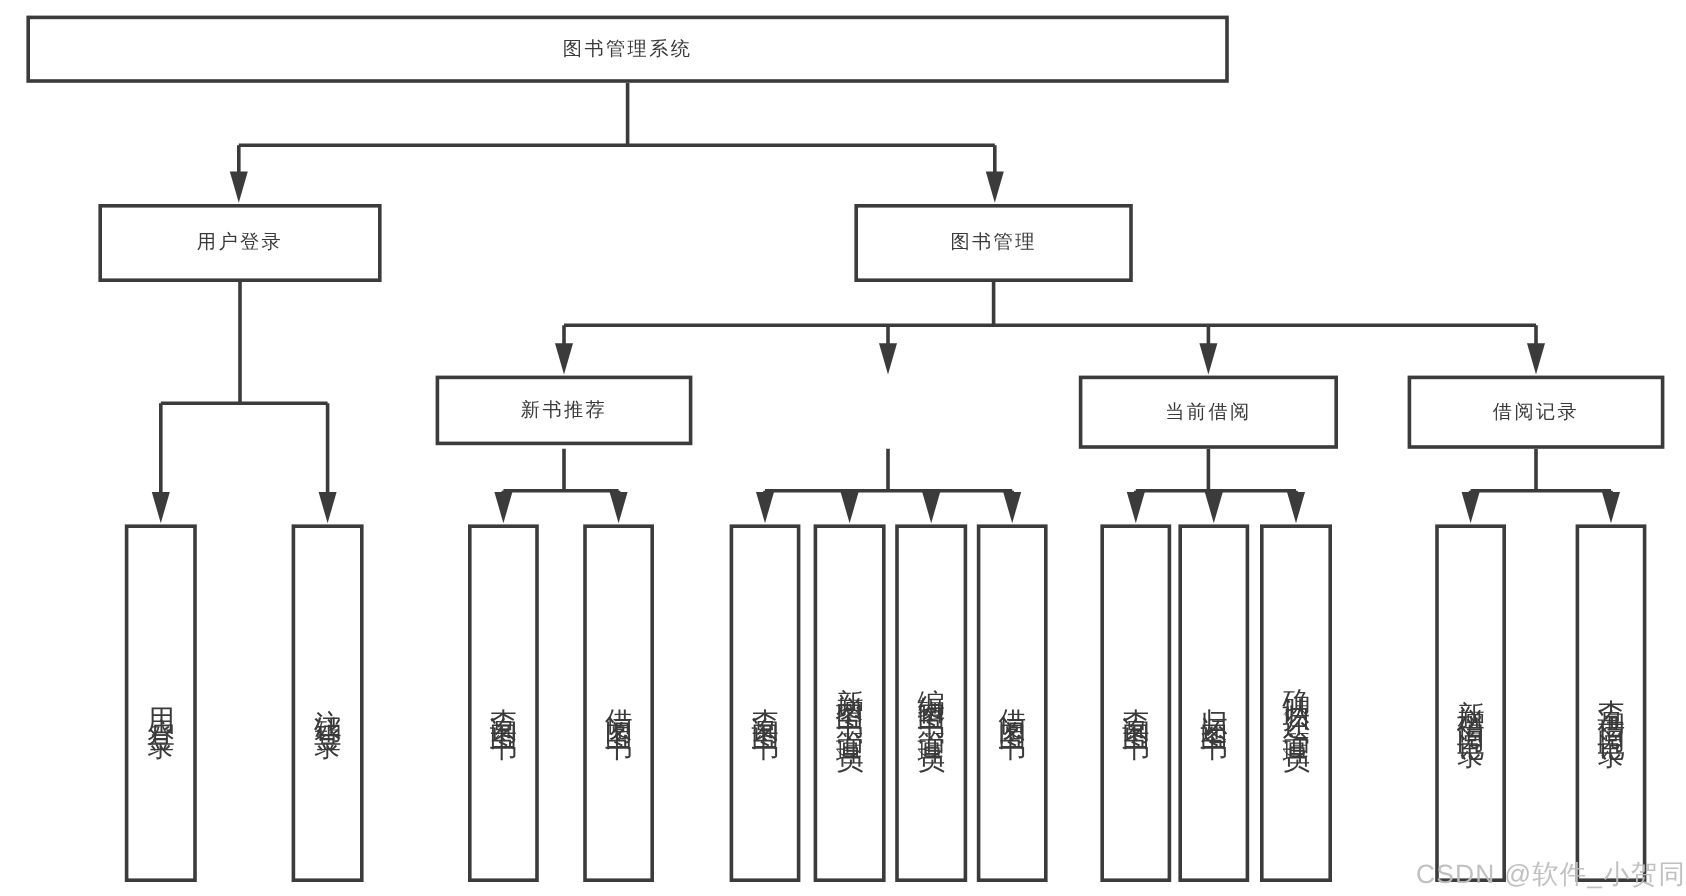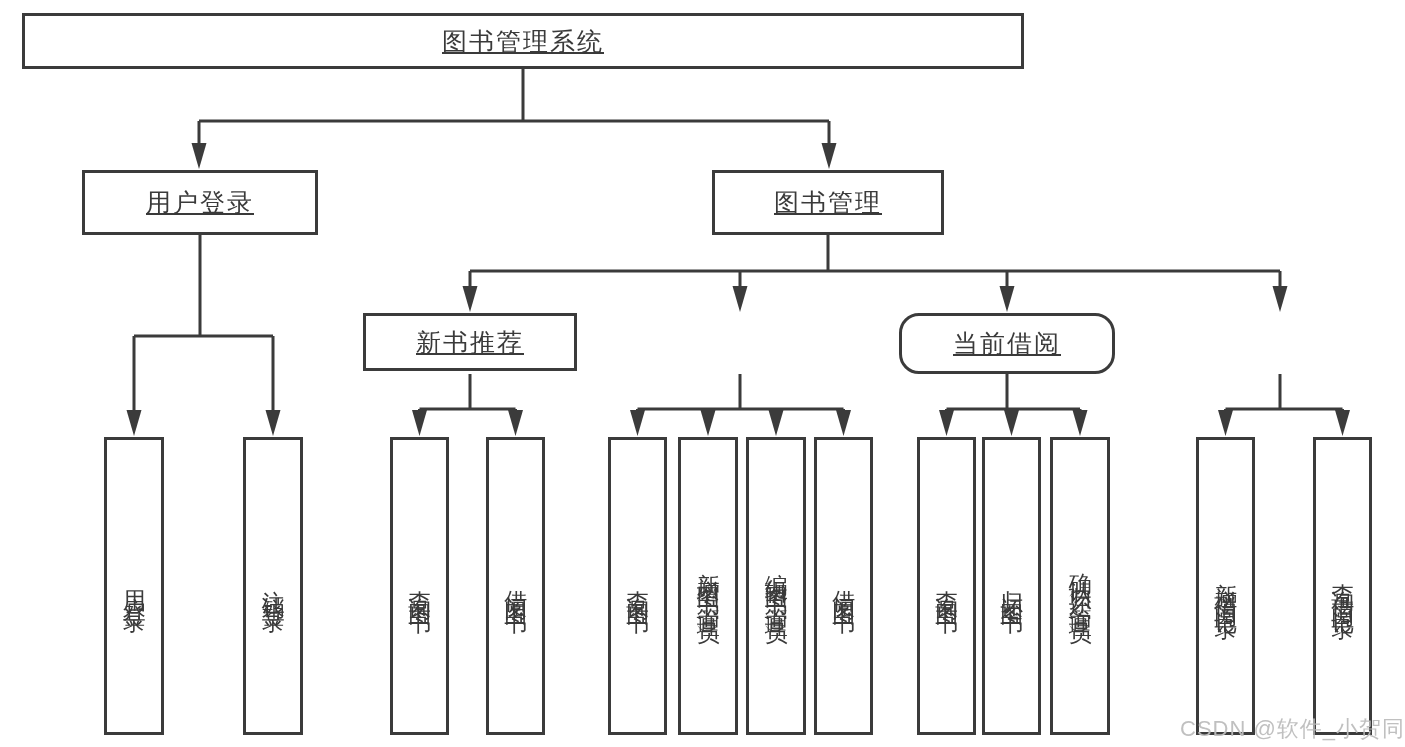--- a/index.html
+++ b/index.html
@@ -29,24 +29,23 @@
   }
   .box{
     position:absolute;
     box-sizing:border-box;
     border:3px solid var(--line);
     background:#ffffff;
     display:flex;align-items:center;justify-content:center;
     color:var(--text);
   }
   .hbox{
-    font-size:25px;
+    font-size:16px;
     letter-spacing:2px;
     white-space:nowrap;
-    text-decoration:underline;
   }
   .vbox{
     writing-mode:vertical-rl;
     text-orientation:mixed;
     font-size:23px;
     letter-spacing:7px;
     line-height:1.1;
     white-space:nowrap;
   }
   .watermark{
@@ -96,21 +95,22 @@
         <polygon points="1335,410 1350,410 1342.5,436"></polygon>
       </g>
   </svg>
 
   <div class="box hbox" style="left:22px;top:13px;width:1002px;height:56px;">图书管理系统</div>
 
   <div class="box hbox" style="left:82px;top:170px;width:236px;height:65px;">用户登录</div>
   <div class="box hbox" style="left:712px;top:170px;width:232px;height:65px;">图书管理</div>
 
   <div class="box hbox" style="left:363px;top:313px;width:214px;height:58px;">新书推荐</div>
-  <div class="box hbox" style="left:899px;top:313px;width:216px;height:61px;border-radius:20px;">当前借阅</div>
+  <div class="box hbox" style="left:899px;top:313px;width:216px;height:61px;">当前借阅</div>
+  <div class="box hbox" style="left:1173px;top:313px;width:214px;height:61px;">借阅记录</div>
 
   <div class="box vbox" style="left:104px;top:437px;width:60px;height:298px;">用户登录</div>
   <div class="box vbox" style="left:243px;top:437px;width:60px;height:298px;">注销登录</div>
 
   <div class="box vbox" style="left:390px;top:437px;width:59px;height:298px;">查询图书</div>
   <div class="box vbox" style="left:486px;top:437px;width:59px;height:298px;">借阅图书</div>
 
   <div class="box vbox" style="left:608px;top:437px;width:59px;height:298px;">查询图书</div>
   <div class="box vbox" style="left:678px;top:437px;width:60px;height:298px;">新增图书（管理员）</div>
   <div class="box vbox" style="left:746px;top:437px;width:60px;height:298px;">编辑图书（管理员）</div>

